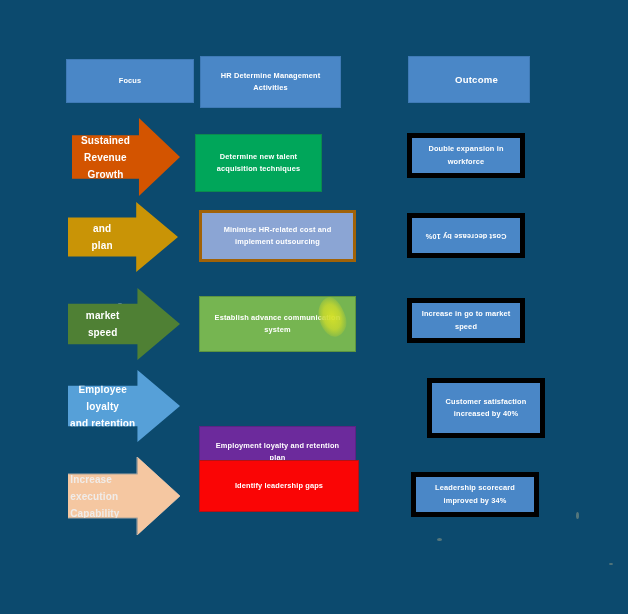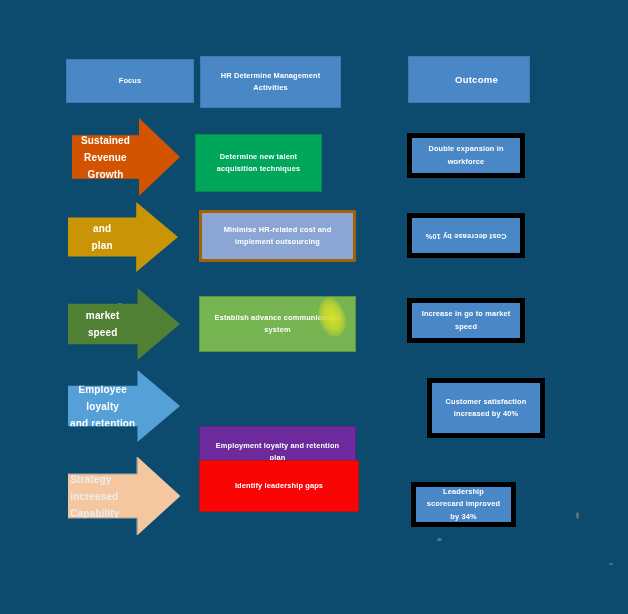--- a/index.html
+++ b/index.html
@@ -220,30 +220,30 @@
     <span>Customer satisfaction increased by 40%</span>
   </div>
 
   <div class="peach-outline" style="left:68px; top:457px; width:112px; height:78px;">
     <svg width="112" height="78" viewBox="0 0 112 78" aria-hidden="true">
       <polygon points="0,17 69,17 69,0 112,39 69,78 69,61 0,61" fill="none" stroke="#a8a8a8" stroke-width="1"></polygon>
     </svg>
   </div>
   <div class="arrow arr-peach" style="left:68px; top:457px; width:112px; height:78px;">
     <div class="arrow-label">
-      <span>Strategy increased</span><br>
+      <span>Increase execution</span><br>
       <span>Capability</span>
     </div>
   </div>
 
   <div class="node act-red" style="left:199px; top:460px; width:160px; height:52px;">
     <span>Identify leadership gaps</span>
   </div>
 
-  <div class="node outcome" style="left:411px; top:482px; width:105px; height:45px;">
+  <div class="node outcome" style="left:411px; top:472px; width:128px; height:45px;">
     <span>Leadership scorecard improved by 34%</span>
   </div>
 
   <div class="speck" style="left:437px; top:538px; width:5px; height:3px;"></div>
   <div class="speck" style="left:576px; top:512px; width:3px; height:7px;"></div>
   <div class="speck" style="left:609px; top:563px; width:4px; height:2px;"></div>
 
 </div>
 
 </body></html>

